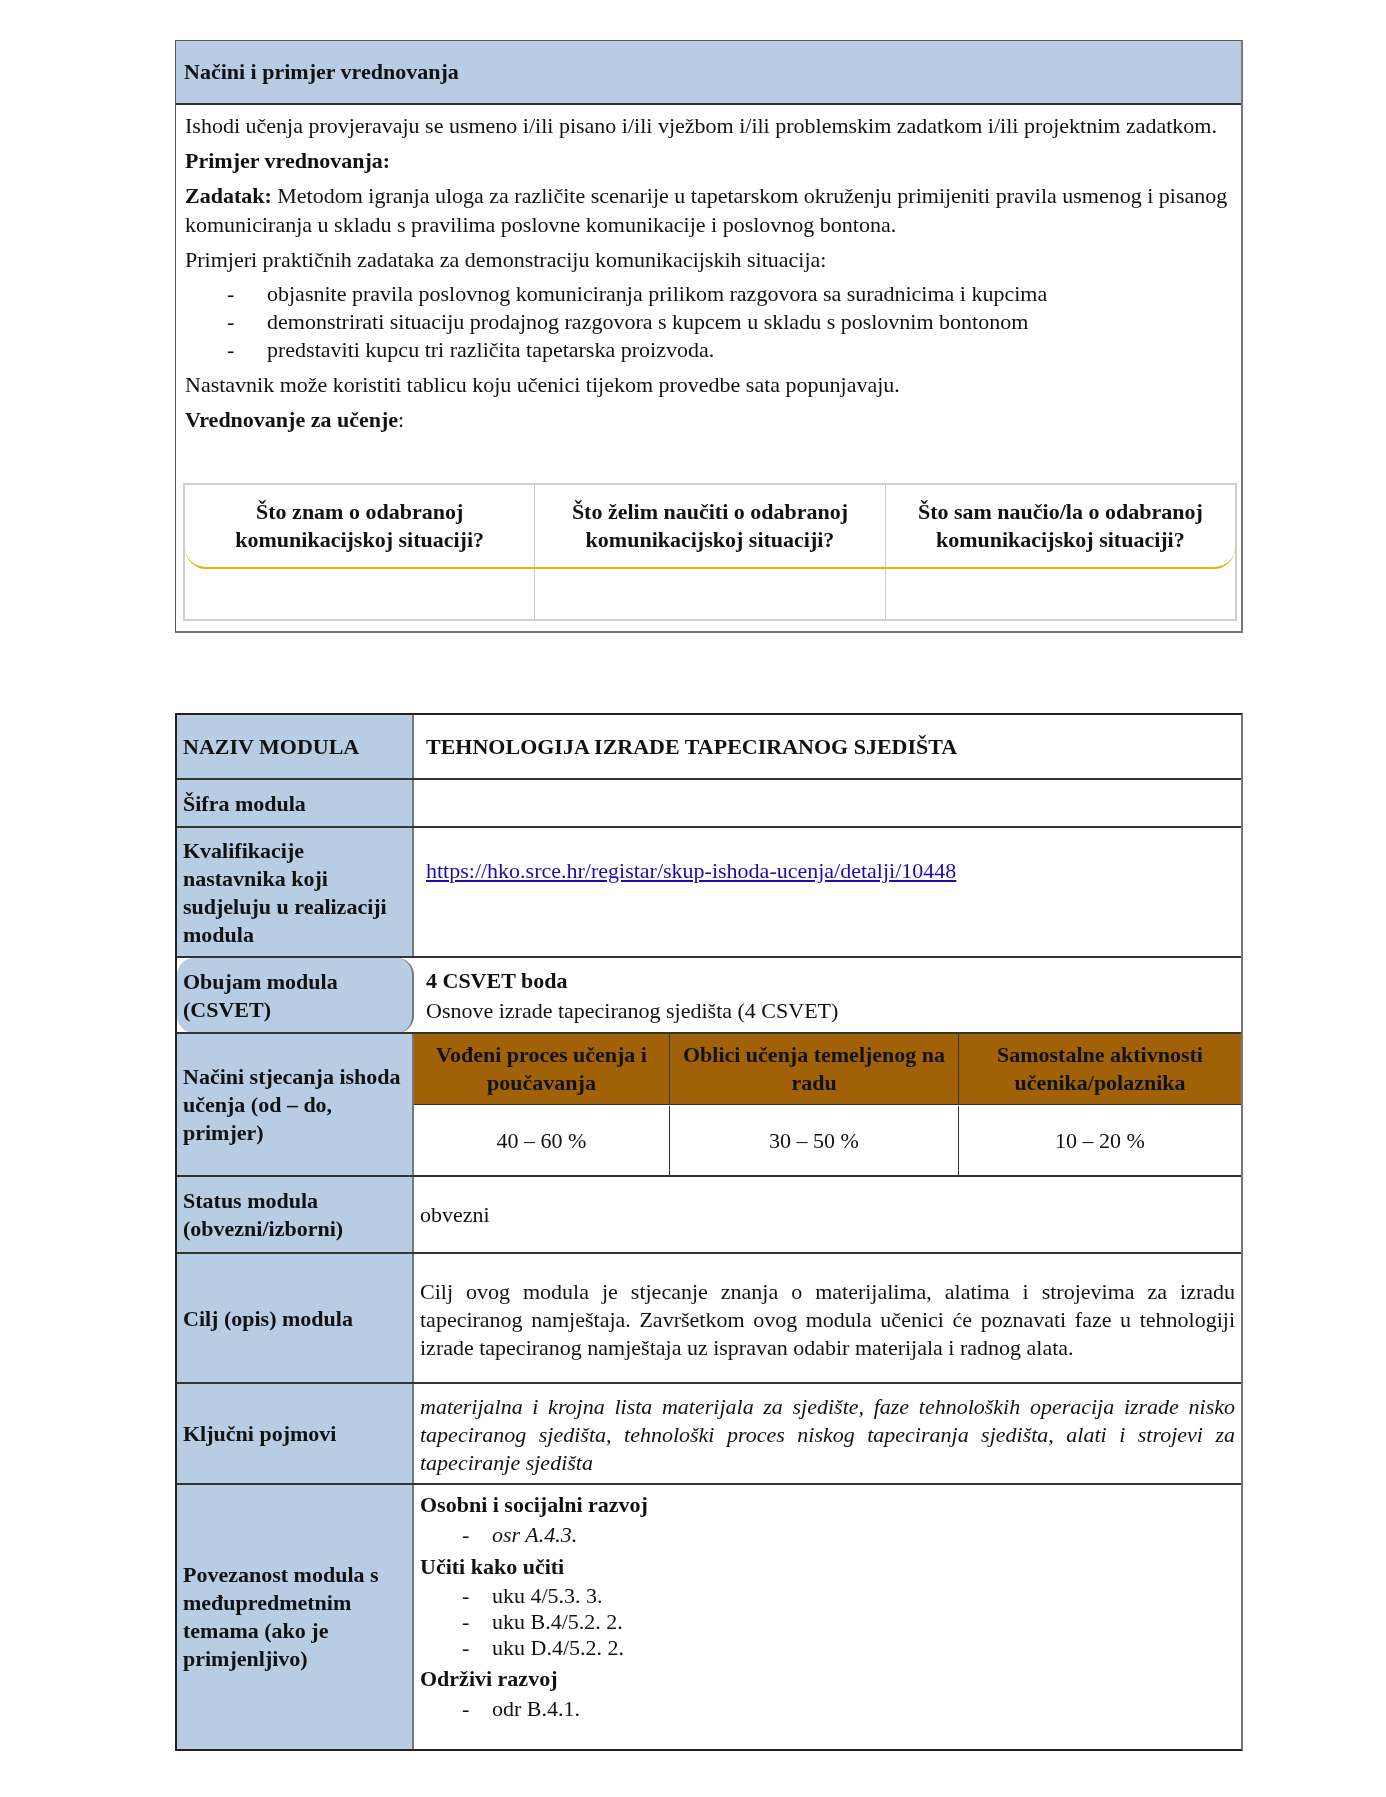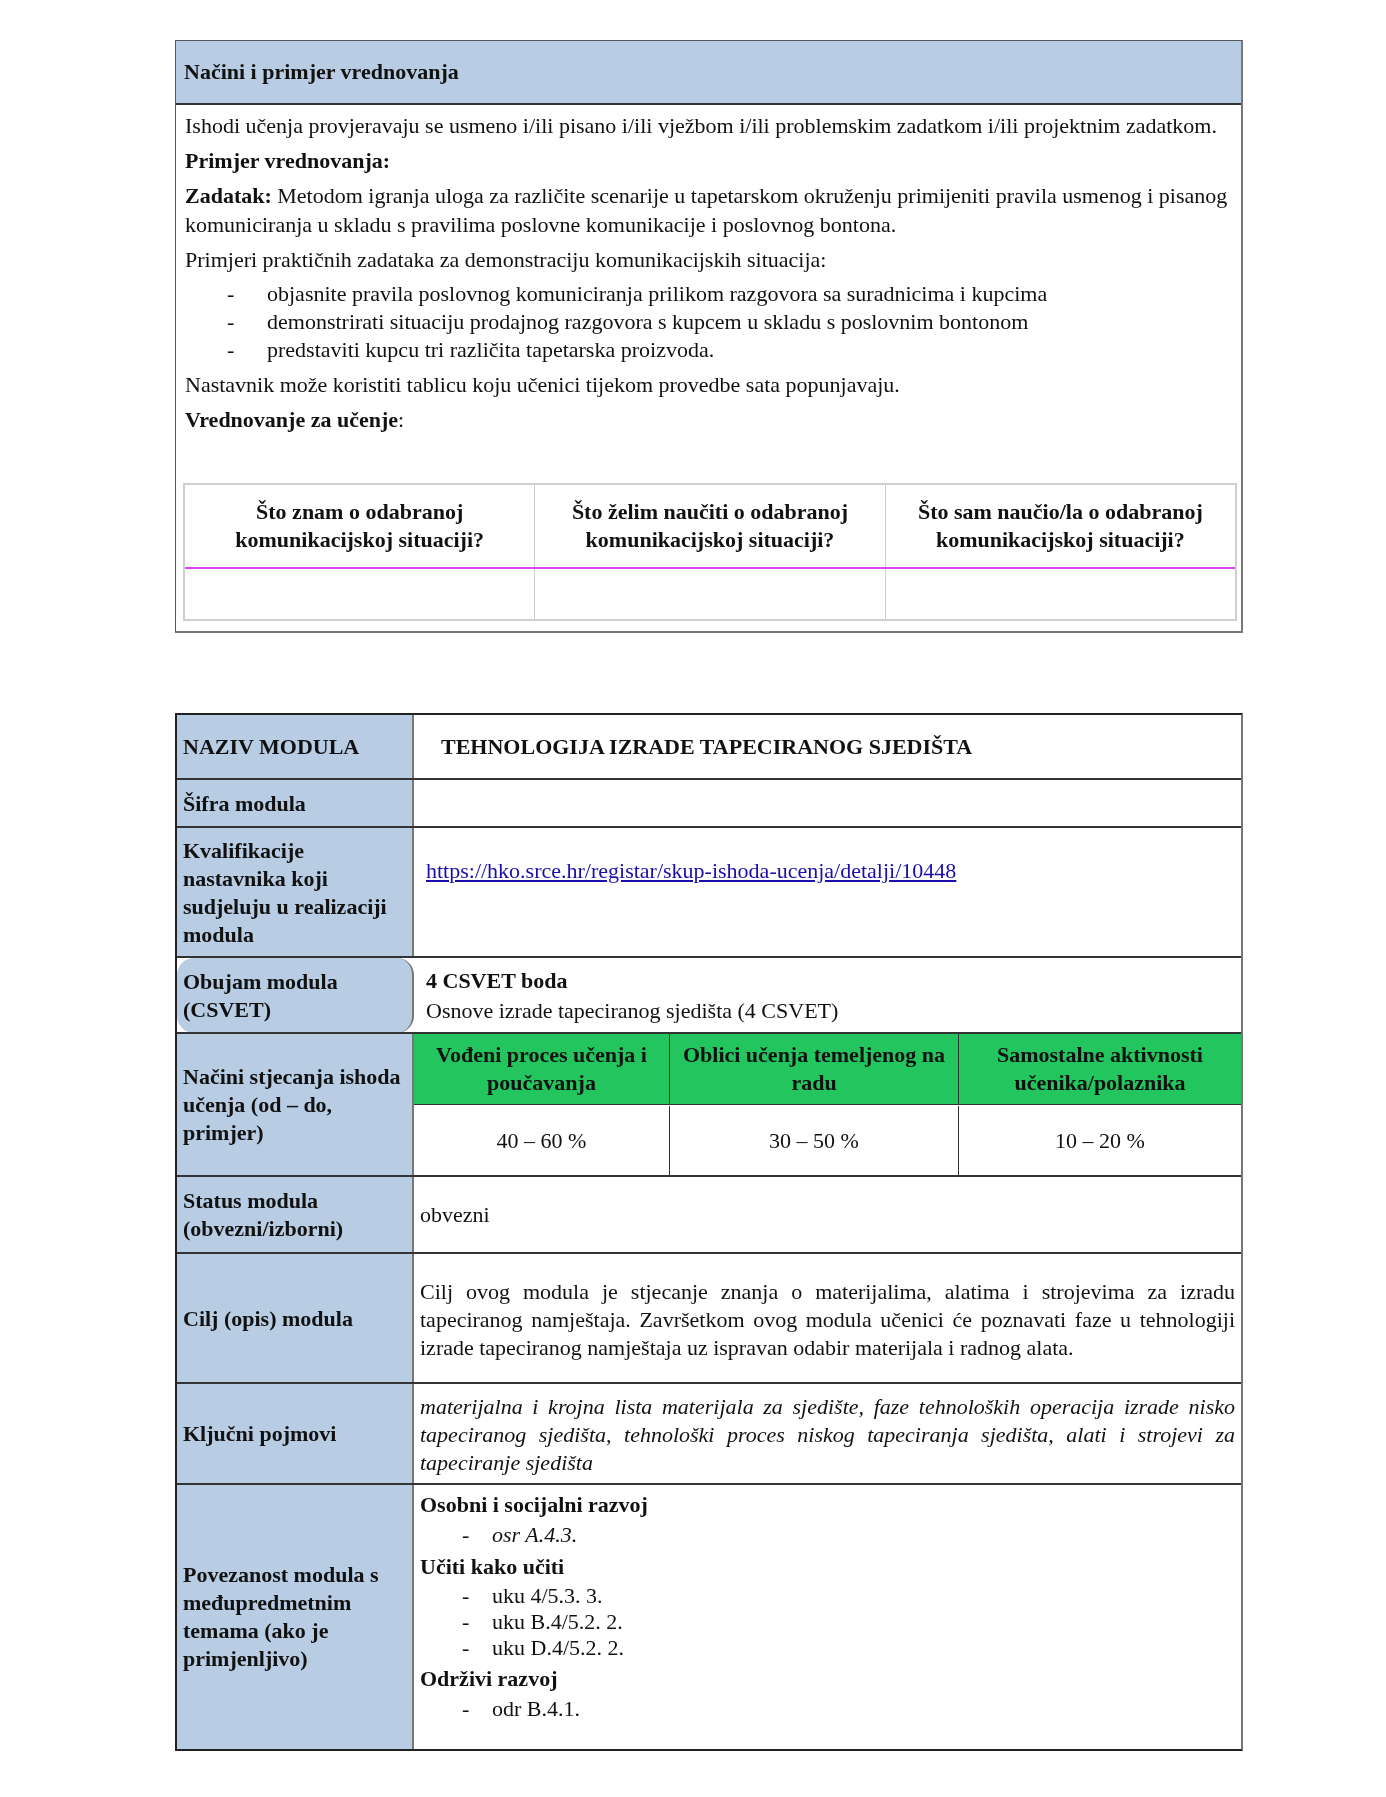--- a/index.html
+++ b/index.html
@@ -18,21 +18,21 @@
              font-weight: bold; font-size: 22px; }
   #t1-body { left: 0; top: 64px; width: 100%; padding: 6px 6px 0 9px; font-size: 22px; line-height: 29px; }
   .p { margin: 0 0 6px 0; }
   .b { font-weight: bold; }
   ul.dash { list-style: none; margin: 0 0 6px 0; padding: 0; }
   ul.dash li { position: relative; padding-left: 82px; line-height: 28px; }
   ul.dash li::before { content: "-"; position: absolute; left: 42px; }
 
   #t1-inner { left: 7px; top: 442px; width: 1054px; height: 138px; border: 2px solid #cfcfcf; }
   #t1-inner .row { position: absolute; left: 0; width: 100%; display: flex; }
-  #t1-inner .hrow { top: 0; height: 82px; border-bottom: 2px solid #d946ef; }
+  #t1-inner .hrow { top: 0; height: 82px; border-bottom: 2px solid #eab308; border-radius: 21px; }
   #t1-inner .erow { top: 84px; height: 50px; }
   #t1-inner .cell { flex: 1; border-right: 1px solid #cfcfcf; display: flex; align-items: center;
                     justify-content: center; text-align: center; font-weight: bold; font-size: 22px;
                     line-height: 28px; padding: 0 6px; box-sizing: border-box; }
   #t1-inner .cell:last-child { border-right: none; }
 
   
   #t2 { left: 175px; top: 713px; width: 1068px; height: 1038px;
         border: 2px solid #222; border-right: 2px solid #777; border-bottom: 2px solid #222; }
   .lc { position: absolute; left: 0; width: 237px; background: #B8CCE4; border-right: 2px solid #777;
@@ -42,21 +42,21 @@
         line-height: 28px; display: flex; align-items: center; }
   .hline { position: absolute; left: 0; right: 0; height: 0; border-top: 2px solid #333; }
   .link { color: #1a0dab; text-decoration: underline; }
   .justify { text-align: justify; text-align-last: left; display: block; padding-top: 2px; }
   .ital { font-style: italic; }
 
   .sub { position: absolute; left: 237px; right: 0; display: flex; }
   .sub .c { display: flex; align-items: center; justify-content: center; text-align: center;
             box-sizing: border-box; border-right: 1px solid #333; font-size: 22px; line-height: 28px; padding: 0 4px; }
   .sub .c:last-child { border-right: none; }
-  .sub.head .c { background: #22c55e; font-weight: bold; }
+  .sub.head .c { background: #a16207; font-weight: bold; }
 </style>
 </head>
 <body>
 
 <div id="t1" class="abs">
   <div id="t1-head" class="abs">
     <span>Načini i primjer vrednovanja</span>
   </div>
   <div id="t1-body" class="abs">
     <p class="p">Ishodi učenja provjeravaju se usmeno i/ili pisano i/ili vježbom i/ili problemskim zadatkom i/ili projektnim zadatkom.</p>
@@ -84,21 +84,21 @@
       <div class="cell"></div>
     </div>
   </div>
 </div>
 
 <div id="t2" class="abs">
 
   <div class="lc" style="top:0;height:64px;">
       <span>NAZIV MODULA</span>
     </div>
-  <div class="rc" style="top:0;height:64px;padding-left:12px;font-weight:bold;margin-left:15px;">
+  <div class="rc" style="top:0;height:64px;padding-left:12px;font-weight:bold;">
       <span>TEHNOLOGIJA IZRADE TAPECIRANOG SJEDIŠTA</span>
     </div>
   <div class="hline" style="top:63px;"></div>
 
   <div class="lc" style="top:65px;height:47px;">
       <span>Šifra modula</span>
     </div>
   <div class="rc" style="top:65px;height:47px;">
       <span></span>
     </div>

